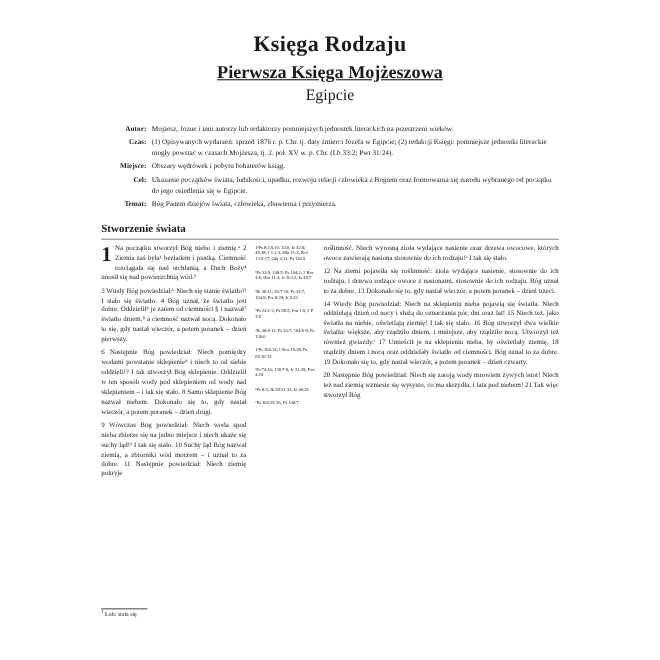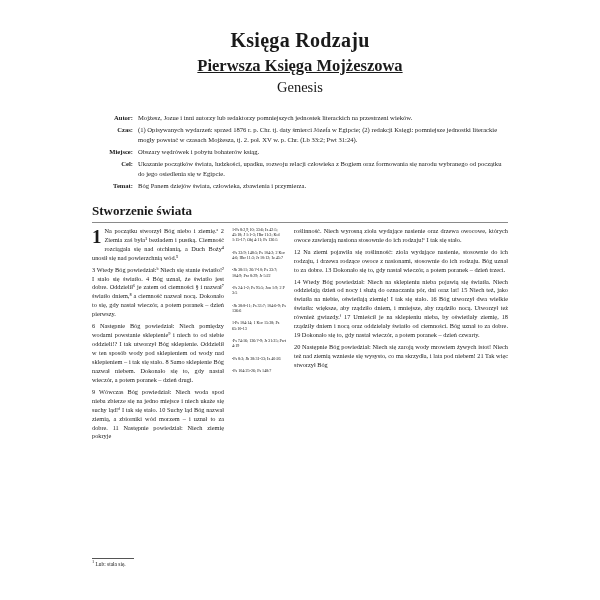--- a/index.html
+++ b/index.html
@@ -60,21 +60,21 @@
     text-align: right;
     font-weight: bold;
     padding-right: 5px;
     box-sizing: border-box;
   }
   .meta-value {
     flex: 1 1 auto;
   }
   
   .section-heading {
-    font-size: 13px;
+    font-size: 10px;
     font-weight: bold;
     margin: 4px 0 3px 0;
   }
   .body-area {
     position: relative;
     border-top: 0.7px solid #8a8a8a;
     padding-top: 4px;
     display: flex;
     gap: 0;
     height: 322px;
@@ -139,21 +139,21 @@
   }
 </style>
 </head>
 <body>
 
 <div class="page">
 
   <div class="title-block">
     <div class="title-main">Księga Rodzaju</div>
     <div class="title-sub">Pierwsza Księga Mojżeszowa</div>
-    <div class="title-third">Genesis</div>
+    <div class="title-third">Egipcie</div>
   </div>
 
   <div class="meta">
     <div class="meta-row">
       <div class="meta-label">Autor:</div>
       <div class="meta-value">Mojżesz, Jozue i inni autorzy lub redaktorzy pomniejszych jednostek literackich na przestrzeni wieków.</div>
     </div>
     <div class="meta-row">
       <div class="meta-label">Czas:</div>
       <div class="meta-value">(1) Opisywanych wydarzeń: sprzed 1876 r. p. Chr. tj. daty śmierci Józefa w Egipcie; (2) redakcji Księgi: pomniejsze jednostki literackie mogły powstać w czasach Mojżesza, tj. 2. poł. XV w. p. Chr. (Lb 33:2; Pwt 31:24).</div>

